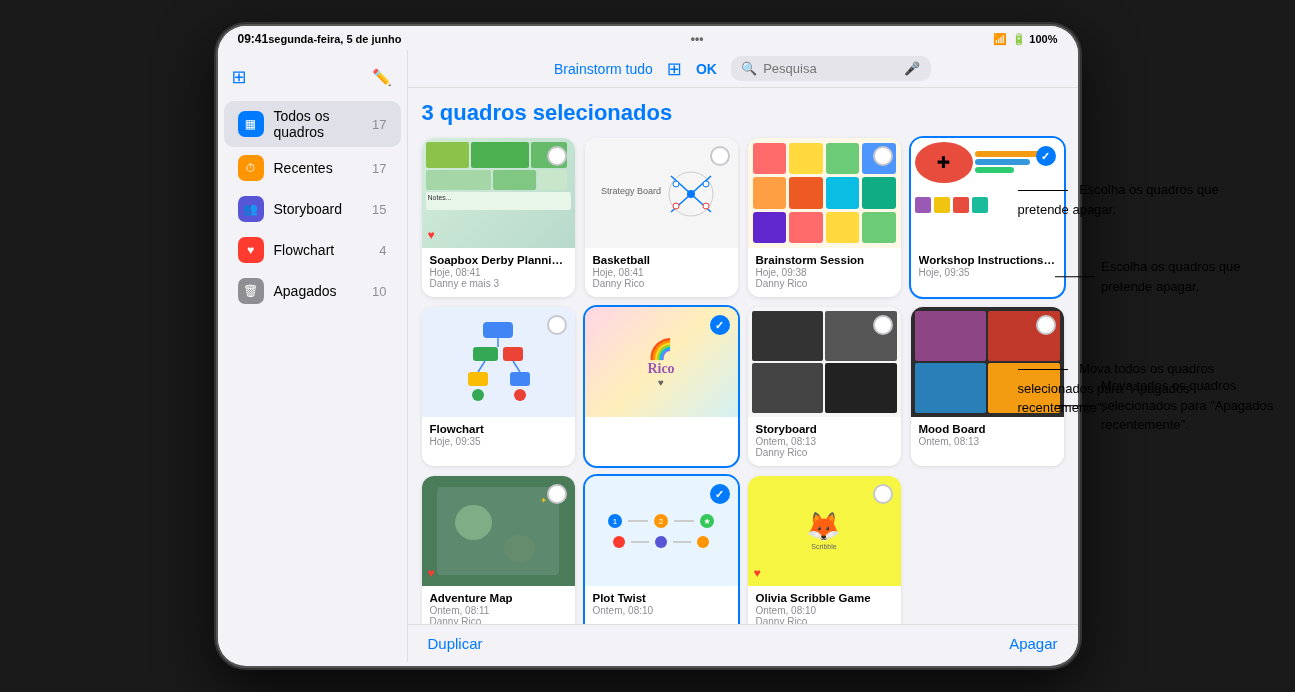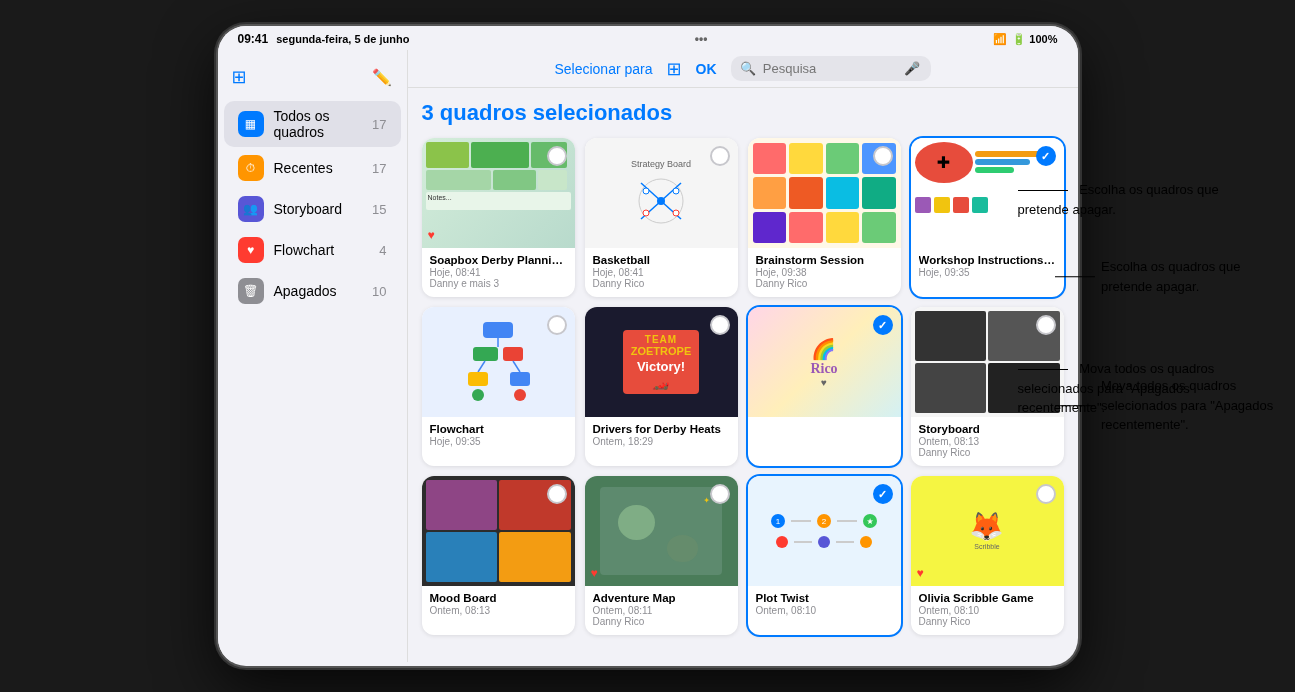--- a/index.html
+++ b/index.html
@@ -246,21 +246,21 @@
     }
 
     .heart-icon { color: #ff3b30; font-size: 12px; position: absolute; bottom: 6px; left: 6px; }
   </style>
 </head>
 <body>
 
 <div class="ipad-frame">
 
   <div class="status-bar">
-    <div style="display:flex; gap:8px; align-items:center;">
+    <div style="display:flex; align-items:center;">
       <span class="time">09:41</span>
       <span class="date">segunda-feira, 5 de junho</span>
     </div>
     <div style="display:flex;align-items:center;gap:2px;">
       <span style="font-size:12px;color:#666;">•••</span>
     </div>
     <div class="right-icons">
       <span>📶</span>
       <span>🔋 <span>100%</span></span>
     </div>
@@ -300,21 +300,21 @@
     <div class="sidebar-item-icon icon-gray" style="font-size:12px;">🗑</div>
     <span class="sidebar-item-label">Apagados</span>
     <span class="sidebar-item-count">10</span>
   </div>
         </div>
     </div>
 
     <div class="main-area">
 
       <div class="top-bar">
-        <span class="top-bar-select-all">Selecionar para</span>
+        <span class="top-bar-select-all">Brainstorm tudo</span>
         <span class="top-bar-grid-icon">⊞</span>
         <span class="top-bar-ok">OK</span>
         <div class="search-bar">
           <span class="search-icon">🔍</span>
           <input type="text" placeholder="Pesquisa" style="">
           <span class="mic-icon">🎤</span>
         </div>
       </div>
 
       <div class="content-area">
@@ -336,21 +336,21 @@
       <div class="select-circle"></div>
     </div>
     <div class="board-info">
       <div class="board-title">Soapbox Derby Plannin...</div>
       <div class="board-date">Hoje, 08:41</div>
       <div class="board-author">Danny e mais 3</div>
     </div>
   </div>
             <div class="board-card">
     <div class="board-thumbnail">
-      <div style="width:100%;height:100%;background:#f5f5f5;display:flex;align-items:center;justify-content:center;flex-direction:column;padding:6px;">
+      <div style="width:100%;height:100%;background:#f5f5f5;display:flex;align-items:center;justify-content:center;flex-direction:row;padding:6px;">
       <div style="font-size:9px;color:#666;text-align:center;margin-bottom:4px;">Strategy Board</div>
       <svg width="60" height="55" viewBox="0 0 60 55">
         <circle cx="30" cy="28" r="22" fill="none" stroke="#ccc" stroke-width="1"></circle>
         <line x1="10" y1="10" x2="50" y2="46" stroke="#007aff" stroke-width="1.5"></line>
         <line x1="50" y1="10" x2="10" y2="46" stroke="#007aff" stroke-width="1.5"></line>
         <circle cx="30" cy="28" r="4" fill="#007aff"></circle>
         <circle cx="15" cy="18" r="3" fill="white" stroke="#007aff" stroke-width="1"></circle>
         <circle cx="45" cy="18" r="3" fill="white" stroke="#007aff" stroke-width="1"></circle>
         <circle cx="15" cy="40" r="3" fill="white" stroke="#ff3b30" stroke-width="1"></circle>
         <circle cx="45" cy="40" r="3" fill="white" stroke="#ff3b30" stroke-width="1"></circle>
@@ -433,39 +433,20 @@
     </div>
 
       <div class="select-circle"></div>
     </div>
     <div class="board-info">
       <div class="board-title">Flowchart</div>
       <div class="board-date">Hoje, 09:35</div>
 
     </div>
   </div>
-            <div class="board-card">
-    <div class="board-thumbnail">
-      <div style="width:100%;height:100%;background:#1a1a2e;display:flex;align-items:center;justify-content:center;padding:6px;">
-      <div style="background:#e74c3c;padding:4px 8px;border-radius:4px;text-align:center;">
-        <div style="color:#f1c40f;font-size:10px;font-weight:800;letter-spacing:1px;">TEAM</div>
-        <div style="color:#f1c40f;font-size:11px;font-weight:800;">ZOETROPE</div>
-        <div style="color:white;font-size:13px;font-weight:900;margin-top:2px;">Victory!</div>
-        <div style="font-size:14px;">🏎️</div>
-      </div>
-    </div>
-
-      <div class="select-circle"></div>
-    </div>
-    <div class="board-info">
-      <div class="board-title">Drivers for Derby Heats</div>
-      <div class="board-date">Ontem, 18:29</div>
-
-    </div>
-  </div>
             <div class="board-card selected">
     <div class="board-thumbnail">
       <div style="width:100%;height:100%;background:linear-gradient(135deg,#ffd6e7,#ffefba,#d4f1f4);display:flex;align-items:center;justify-content:center;">
       <div style="text-align:center;">
         <div style="font-size:20px;">🌈</div>
         <div style="font-family:cursive;font-size:14px;color:#9b59b6;font-weight:bold;">Rico</div>
         <div style="font-size:10px;color:#666;">♥</div>
       </div>
     </div>
 
@@ -566,20 +547,24 @@
     </div>
     <div class="board-info">
       <div class="board-title">Olivia Scribble Game</div>
       <div class="board-date">Ontem, 08:10</div>
       <div class="board-author">Danny Rico</div>
     </div>
   </div>
           </div>
       </div>
 
+      <div class="bottom-bar">
+        <span class="bottom-bar-btn">Duplicar</span>
+        <span class="bottom-bar-btn">Apagar</span>
+      </div>
     </div>
   </div>
 </div>
 
 <div style="position:absolute; right: calc(50% - 580px); top: 180px; width: 210px;">
   <div style="font-size:13px;line-height:1.5;color:#000;margin-bottom:0;">
     <div style="position:relative;margin-bottom:140px;">
       <div style="border-top:1px solid #000;width:50px;display:inline-block;vertical-align:middle;margin-right:8px;"></div>
       <span>Escolha os quadros
 que pretende apagar.</span>

